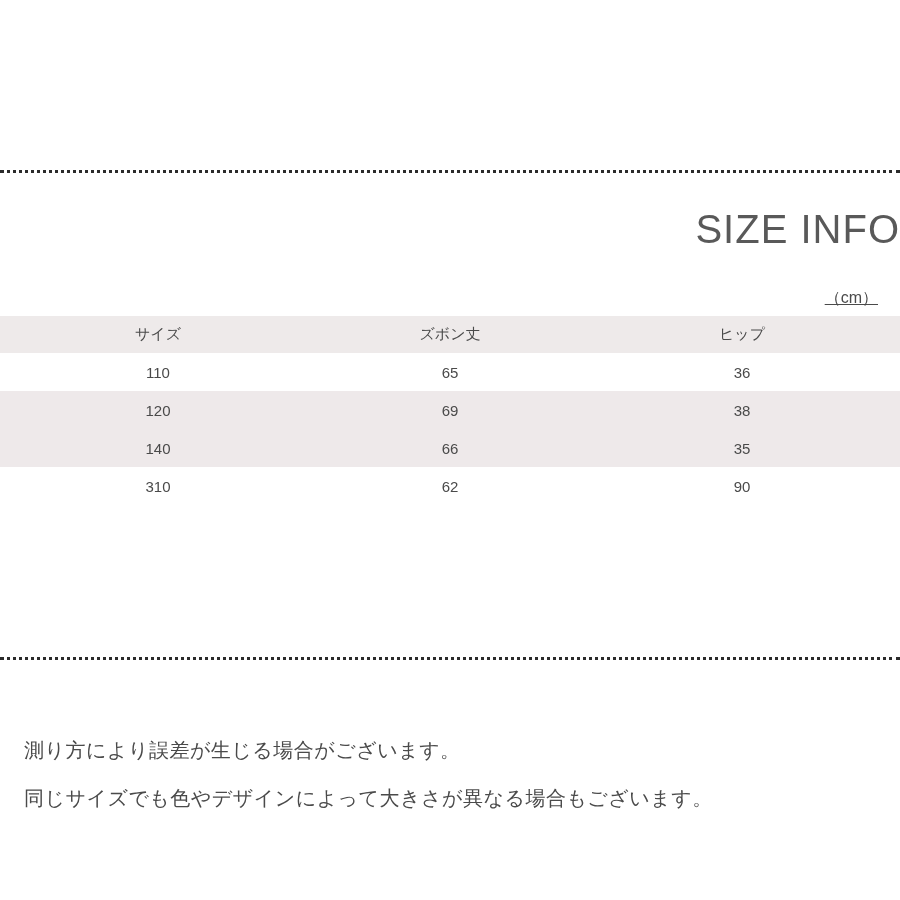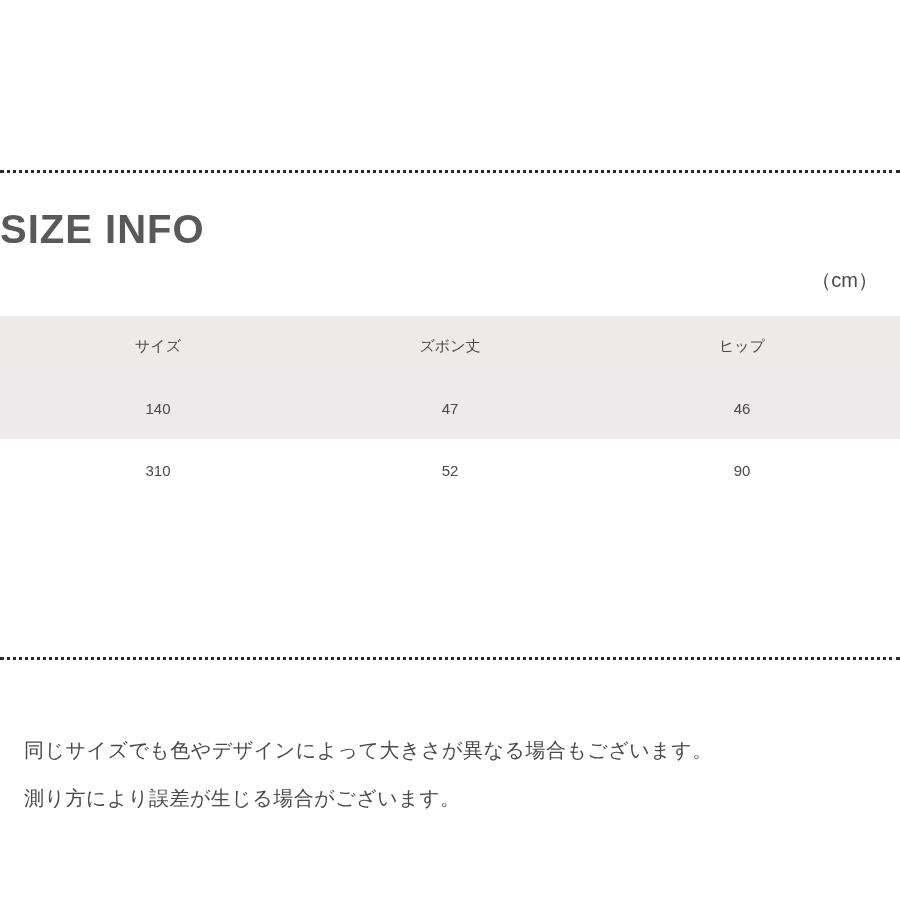--- a/index.html
+++ b/index.html
@@ -30,51 +30,52 @@
     border-top: 3px dotted #2b2b2b;
   }
   .rule-top { top: 170px; }
   .rule-bottom { top: 657px; }
 
   .title {
     position: absolute;
     top: 207px;
     left: 0;
     width: 900px;
-    text-align: left;
+    text-align: right;
     font-size: 40px;
     letter-spacing: 1px;
     color: #595959;
-    font-weight: 700;
+    font-weight: 400;
   }
 
   .unit {
     position: absolute;
-    top: 267px;
+    top: 288px;
     right: 22px;
-    font-size: 20px;
+    font-size: 16px;
     color: #4a4a4a;
+    text-decoration: underline;
   }
 
   table.size-table {
     position: absolute;
     top: 316px;
     left: 0;
     width: 900px;
     border-collapse: collapse;
     table-layout: fixed;
   }
   table.size-table th,
   table.size-table td {
     text-align: center;
     font-size: 15px;
     font-weight: 400;
     color: #4a4a4a;
     height: 38px;
-    padding: 12px;
+    padding: 0;
     border: none;
   }
   table.size-table thead th {
     background: #eeeaea;
     height: 37px;
     font-size: 15px;
   }
   table.size-table tbody tr.odd td {
     background: #ffffff;
   }
@@ -117,33 +118,43 @@
       <col class="c3">
     </colgroup>
     <thead>
       <tr>
         <th>サイズ</th>
         <th>ズボン丈</th>
         <th>ヒップ</th>
       </tr>
     </thead>
     <tbody>
+      <tr class="odd">
+        <td>110</td>
+        <td>65</td>
+        <td>36</td>
+      </tr>
+      <tr class="even">
+        <td>120</td>
+        <td>69</td>
+        <td>38</td>
+      </tr>
       <tr class="even">
         <td>140</td>
-        <td>47</td>
-        <td>46</td>
+        <td>66</td>
+        <td>35</td>
       </tr>
       <tr class="odd">
         <td>310</td>
-        <td>52</td>
+        <td>62</td>
         <td>90</td>
       </tr>
     </tbody>
   </table>
 
   <div class="dotted-rule rule-bottom"></div>
 
   <div class="notes">
+    <div class="note-line">測り方により誤差が生じる場合がございます。</div>
     <div class="note-line">同じサイズでも色やデザインによって大きさが異なる場合もございます。</div>
-    <div class="note-line">測り方により誤差が生じる場合がございます。</div>
   </div>
 
 </div>
 
 </body></html>

